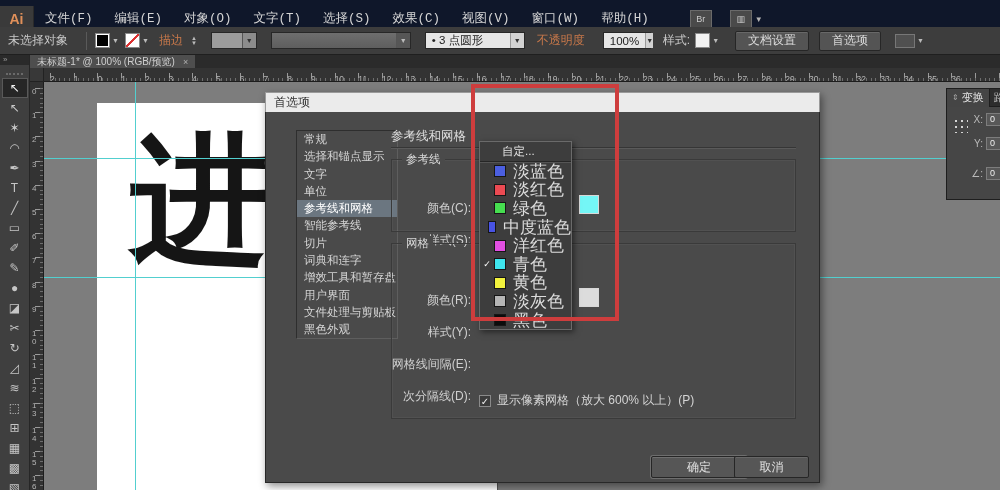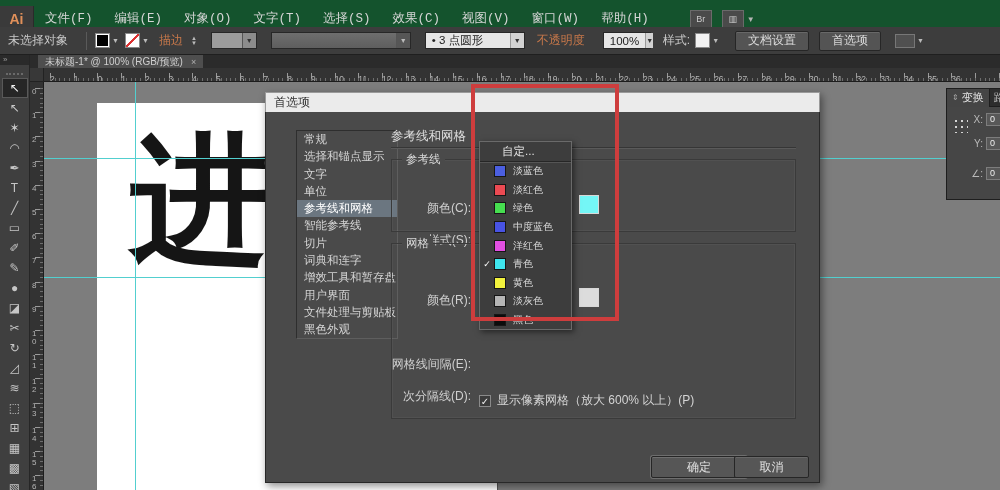--- a/index.html
+++ b/index.html
@@ -3,24 +3,24 @@
 <meta charset="utf-8">
 <style>
   * { margin:0; padding:0; box-sizing:border-box; }
   html,body { background:#222; }
   #app{
     position:relative; width:1000px; height:490px; overflow:hidden;
     font-family:"Liberation Sans","DejaVu Sans",sans-serif;
     background:#7d7d7d; user-select:none;
   }
   
-  .menubar{position:absolute;left:0;top:0;width:1000px;height:39px;background:#14532d;border-bottom:1px solid #222;display:flex;align-items:center;}
+  .menubar{position:absolute;left:0;top:0;width:1000px;height:39px;background:#0f172a;border-bottom:1px solid #222;display:flex;align-items:center;}
   .ai-logo{width:34px;height:27px;display:flex;align-items:center;justify-content:center;background:#3a3a3a;color:#e0905a;font-weight:bold;font-size:14px;border-right:1px solid #2a2a2a;}
   .menu-item{padding:0 11px;font-size:12.5px;color:#d6d6d6;line-height:27px;cursor:default;font-family:Liberation Mono, monospace;}
-  .menubar-icons{margin-left:30px;display:flex;align-items:center;gap:10px;}
+  .menubar-icons{margin-left:30px;display:flex;align-items:center;gap:18px;}
   .mb-icon{width:22px;height:18px;border:1px solid #6a6a6a;background:#4a4a4a;color:#c9c9c9;font-size:9px;display:flex;align-items:center;justify-content:center;}
   .mb-caret{color:#b5b5b5;font-size:8px;margin-left:3px;}
   .arrange-wrap{display:flex;align-items:center;}
   
   .controlbar{position:absolute;left:0;top:27px;width:1000px;height:28px;background:#3d3d3d;border-bottom:1px solid #1f1f1f;display:flex;align-items:center;font-size:12px;color:#c8c8c8;}
   .cb-status{margin:0 10px 0 8px;}
   .cb-sep{width:1px;height:18px;background:#5a5a5a;margin:0 8px;}
   .swatch{width:15px;height:15px;border:1px solid #8a8a8a;display:inline-block;}
   .swatch.fill{background:#000;box-shadow:inset 0 0 0 1px #fff;}
   .swatch.stroke{background:linear-gradient(135deg,#fff 43%,#d33 43%,#d33 57%,#fff 57%);}
@@ -39,21 +39,21 @@
   .cb-btn{height:20px;padding:0 12px;margin-left:10px;background:#545454;border:1px solid #262626;border-radius:2px;color:#dcdcdc;font-size:12px;display:flex;align-items:center;box-shadow:inset 0 1px 0 rgba(255,255,255,.12);}
   .panel-icon{width:20px;height:14px;border:1px solid #777;background:#505050;margin-left:14px;}
   
   .toolstrip{position:absolute;left:0;top:55px;width:30px;height:435px;background:#3f3f3f;border-right:1px solid #262626;overflow:hidden;}
   .ts-head{height:10px;background:#2a2a2a;color:#999;font-size:8px;line-height:9px;padding-left:3px;}
   .ts-grip{height:8px;border-bottom:2px dotted #6a6a6a;margin:2px 6px 3px;}
   .tool{width:26px;height:20px;margin:0 auto;display:flex;align-items:center;justify-content:center;color:#c6c6c6;font-size:12px;}
   .tool.sel{background:#262626;border:1px solid #595959;color:#f0f0f0;}
   
   .tabbar{position:absolute;left:30px;top:55px;width:970px;height:13px;background:#2b2b2b;display:flex;}
-  .doc-tab{margin-left:8px;height:13px;background:#4e4e4e;color:#cfcfcf;font-size:10px;display:flex;align-items:center;padding:0 7px;gap:8px;}
+  .doc-tab{margin-left:0;height:13px;background:#4e4e4e;color:#cfcfcf;font-size:10px;display:flex;align-items:center;padding:0 7px;gap:8px;}
   .doc-tab .x{color:#b0b0b0;font-size:9px;}
   .corner{position:absolute;left:30px;top:68px;width:14px;height:14px;background:#383838;border-right:1px solid #222;border-bottom:1px solid #222;}
   .hruler{position:absolute;left:44px;top:68px;width:956px;height:14px;background:#333;border-bottom:1px solid #1d1d1d;overflow:hidden;white-space:nowrap;padding-left:6px;
     background-image:
       repeating-linear-gradient(90deg,#6e6e6e 0,#6e6e6e 1px,transparent 1px,transparent 4.744px),
       repeating-linear-gradient(90deg,#9a9a9a 0,#9a9a9a 1px,transparent 1px,transparent 23.72px);
     background-size:100% 4px,100% 9px;background-position:6px 10px,6px 5px;background-repeat:no-repeat;}
   .hnum{display:inline-block;width:23.72px;color:#b5b5b5;font-size:8.5px;line-height:12px;}
   .vruler{position:absolute;left:30px;top:82px;width:14px;height:408px;background:#333;border-right:1px solid #1d1d1d;overflow:hidden;padding-top:6px;
     background-image:
@@ -103,21 +103,21 @@
   .dlg-btn{position:absolute;top:344px;height:22px;background:#565656;border:1px solid #262626;border-radius:2px;color:#e0e0e0;font-size:12px;display:flex;align-items:center;justify-content:center;box-shadow:inset 0 1px 0 rgba(255,255,255,.15),0 0 0 1px #6e6e6e;}
   .dlg-btn.ok{left:385px;width:96px;}
   .dlg-btn.cancel{left:468px;width:75px;box-shadow:inset 0 1px 0 rgba(255,255,255,.1);}
   
   .menu-pop{position:absolute;left:213px;top:29px;width:93px;background:#3d3d3d;border:1px solid #6a6a6a;z-index:30;box-shadow:2px 2px 6px rgba(0,0,0,.5);}
   .mp-custom{height:19px;line-height:19px;padding-left:22px;font-size:11.5px;color:#e4e4e4;}
   .mp-sep{height:1px;background:#262626;box-shadow:0 1px 0 #555;}
   .mp-item{height:18.6px;display:flex;align-items:center;}
   .mp-item .chk{width:14px;text-align:center;color:#fff;font-size:9px;}
   .mp-item .sw{width:12px;height:12px;border:1px solid #161616;}
-  .mp-item .lb{padding-left:7px;font-size:10px;color:#dcdcdc;white-space:nowrap;}
+  .mp-item .lb{padding-left:7px;font-size:17px;color:#dcdcdc;white-space:nowrap;}
   
   .red-rect{position:absolute;left:205px;top:-28px;width:148px;height:237px;border:4px solid #ce3d3d;z-index:40;}
 </style>
 </head>
 <body>
 
 <div id="app">
 
   <div class="menubar">
     <div class="ai-logo">Ai</div>
@@ -353,20 +353,21 @@
       <div class="combo" style="top:116px">
         <span class="cval"></span>
           <span class="carr">▼</span>
       </div>
 
       <div class="fset grid">
         <span class="legend">网格</span>
       </div>
       <div class="frow-label" style="top:180px">颜色(R):</div>
       <div class="prevsw" style="top: 176px; background: rgb(220, 220, 220);"></div>
+      <div class="frow-label" style="top:212px">样式(Y):</div>
       <div class="frow-label" style="top:244px">网格线间隔(E):</div>
       <div class="frow-label" style="top:276px">次分隔线(D):</div>
 
       <div class="chkrow">
         <span class="chkbox">✓</span>
         <span>显示像素网格（放大 600% 以上）(P)</span>
       </div>
 
       <button class="dlg-btn ok">确定</button>
       <button class="dlg-btn cancel">取消</button>

